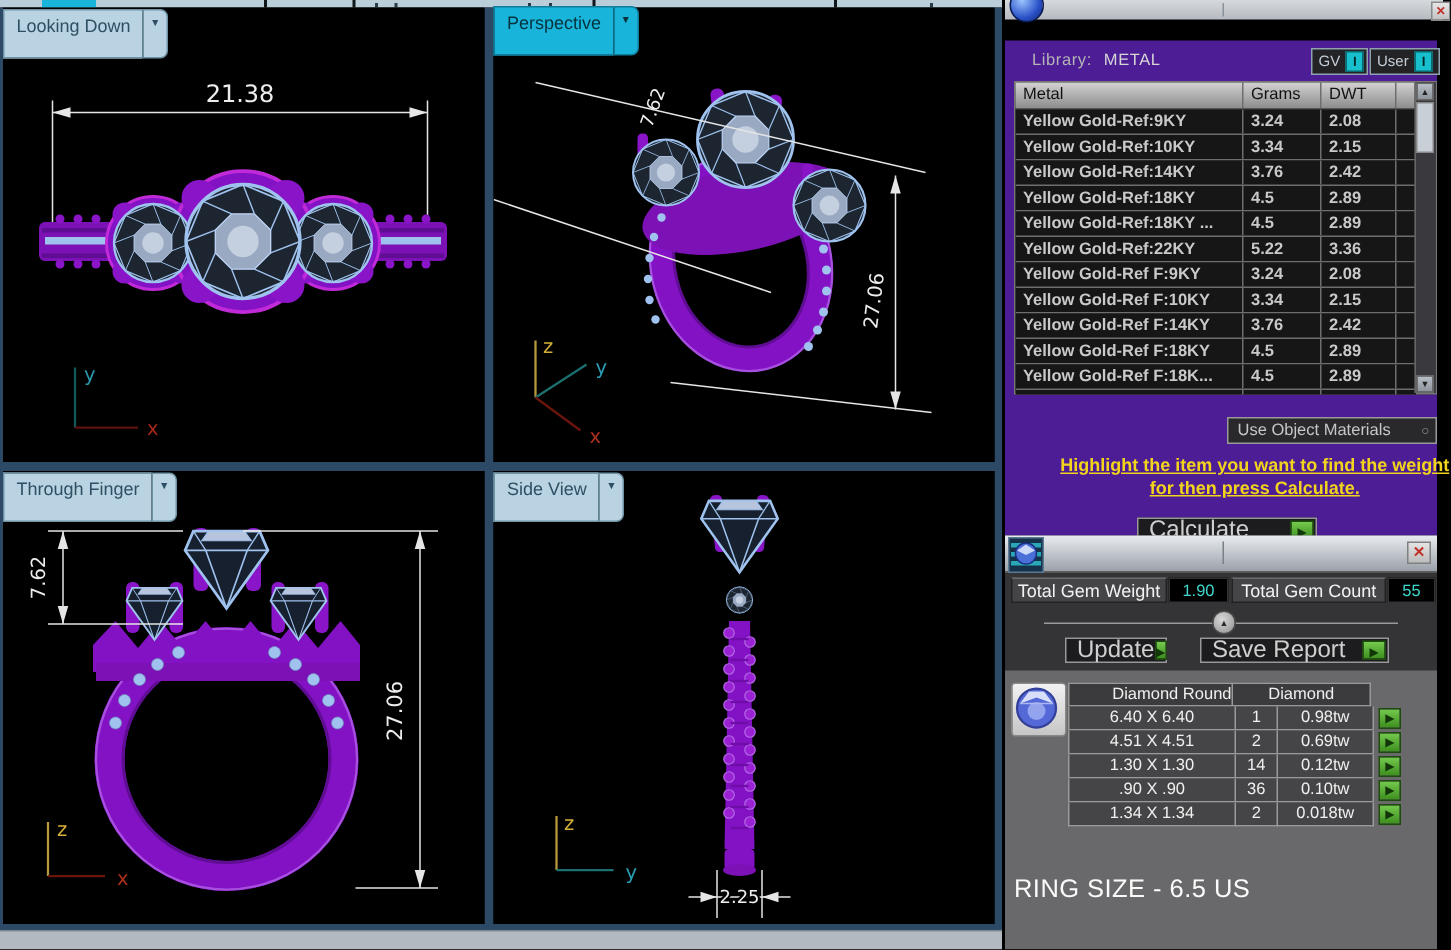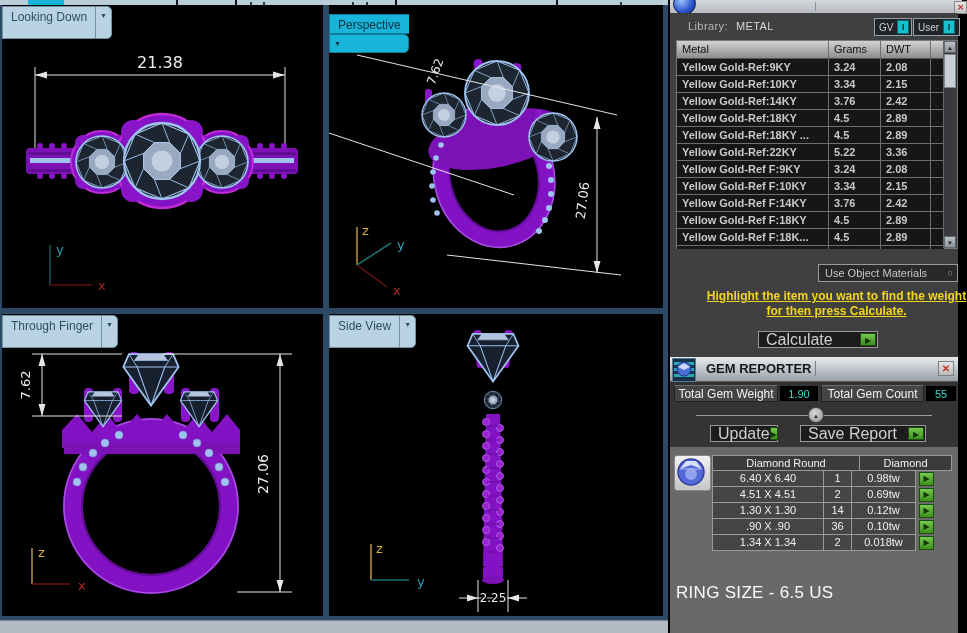--- a/index.html
+++ b/index.html
@@ -24,38 +24,38 @@
   #bar-mid-h{left:0;top:308px;width:668px;height:6px;}
   #bar-bottom{left:0;top:616px;width:668px;height:4px;}
   #status-strip{position:absolute;left:0;top:620px;width:668px;height:13px;background:#b2b9c1;border-top:1px solid #7e8890;}
 
   
   .vp-label{position:absolute;z-index:6;display:flex;align-items:stretch;height:33px;font-size:12px;cursor:default;}
   .vp-label .txt{background:#b9d3e2;color:#2e4f63;padding:2px 8px 0 8px;line-height:16px;border:1px solid #6f93a5;border-right:none;}
   .vp-label .arr{background:#b9d3e2;color:#2e4f63;font-size:7px;line-height:17px;padding:0 4px;border:1px solid #6f93a5;border-left:1px solid #6f93a5;border-radius:0 5px 5px 0;}
   .vp-label.active .txt,.vp-label.active .arr{background:#19b4da;color:#07323e;border-color:#0f7d9a;}
   #lbl-tl{left:2px;top:6px;}
-  #lbl-tr{left:329px;top:14px;flex-direction:column;}
+  #lbl-tr{left:329px;top:4px;}
   #lbl-bl{left:2px;top:315px;}
   #lbl-br{left:329px;top:315px;}
 
   svg text{font-family:"DejaVu Sans",sans-serif;}
   .dimtext{fill:#ededed;}
   .halo{paint-order:stroke;stroke:#000;stroke-width:3px;}
 
   
   #panel{position:absolute;left:670px;top:0;width:297px;height:633px;background:#000;}
   #panel-titlebar{position:absolute;left:0;top:0;width:292px;height:13px;background:linear-gradient(#d6dade,#b6bac0);overflow:visible;}
   #sphere-icon{position:absolute;left:3px;top:-8px;width:21px;height:21px;border-radius:50%;
     background:radial-gradient(circle at 35% 35%, #9cc4ff, #2a52c8 60%, #10246e);border:1px solid #0a1a50;}
   #titlebar-divider{position:absolute;left:145px;top:2px;width:1px;height:9px;background:#8a929c;}
   #titlebar-close{position:absolute;left:284px;top:1px;width:11px;height:11px;background:linear-gradient(#e6e6e6,#c2c2c2);
     border:1px solid #8a8a8a;color:#c03028;font-size:8px;line-height:11px;text-align:center;font-weight:bold;}
 
-  #library{position:absolute;left:0;top:13px;width:288px;height:344px;background:#404040;}
+  #library{position:absolute;left:0;top:27px;width:288px;height:344px;background:#4c1d95;}
   #lib-title{position:absolute;left:18px;top:7px;font-size:11px;color:#b5b5b5;letter-spacing:.4px;}
   #lib-title b{color:#d6d6d6;font-weight:normal;margin-left:8px;}
   .toggle-btn{position:absolute;top:5px;height:16px;display:flex;align-items:center;background:#232325;border:1px solid #8fa2b2;}
   .toggle-btn .tlab{color:#c5ced8;font-size:10px;padding:0 4px;}
   .toggle-btn .tind{width:10px;height:12px;background:#17c0cc;color:#05282c;font-size:9px;font-weight:bold;text-align:center;line-height:12px;margin-right:2px;border:1px solid #0a6a70;}
   #gv-btn{left:204px;width:36px;}
   #user-btn{left:243px;width:45px;}
 
   #metal-table{position:absolute;left:6px;top:27px;width:282px;height:209px;background:#141414;border:1px solid #777;box-sizing:border-box;}
   #mt-header{display:flex;height:17px;background:linear-gradient(#d2d2d2,#8d8d8d);color:#111;font-size:11px;width:267px;border-bottom:1px solid #555;}
@@ -108,21 +108,21 @@
     background:radial-gradient(circle at 40% 35%, #d8d8d8, #8e8e8e);border:1px solid #4a4a4a;
     color:#2a2a2a;font-size:6px;text-align:center;line-height:16px;box-sizing:border-box;}
   #update-btn{left:40px;top:68px;width:68px;}
   #save-btn{left:130px;top:68px;width:126px;}
 
   #gr-lower{position:absolute;left:0;top:90px;width:288px;height:186px;background:#69696b;}
   #gem-icon-box{position:absolute;left:4px;top:8px;width:35px;height:34px;background:linear-gradient(#f2f2f2,#c6c6c6);
     border:1px solid #888;border-radius:3px;}
   #gem-table{position:absolute;left:42px;top:8px;width:240px;font-size:11px;color:#f0f0f0;}
   .gt-header{display:flex;height:16px;}
-  .gth-size{width:148px;background:#3b3b3d;border:1px solid #999;text-align:center;line-height:15px;box-sizing:border-box;}
+  .gth-size{width:110px;background:#3b3b3d;border:1px solid #999;text-align:right;line-height:15px;box-sizing:border-box;}
   .gth-type{width:92px;background:#3b3b3d;border:1px solid #999;border-left:none;text-align:center;line-height:15px;box-sizing:border-box;}
   .gem-row{display:flex;height:16px;}
   .gem-row span{box-sizing:border-box;}
   .g-size{width:112px;background:#454547;border:1px solid #999;border-top:none;text-align:center;line-height:14px;}
   .g-count{width:28px;background:#454547;border:1px solid #999;border-top:none;border-left:none;text-align:center;line-height:14px;}
   .g-weight{width:64px;background:#454547;border:1px solid #999;border-top:none;border-left:none;text-align:center;line-height:14px;}
   .g-arrow{width:15px;height:14px;margin-left:3px;margin-top:1px;background:linear-gradient(#74c94e,#3d8f1f);border:1px solid #1d4a0e;
     color:#123608;font-size:8px;line-height:12px;text-align:center;}
   #ring-size{position:absolute;left:6px;top:136px;font-size:17px;color:#fafafa;letter-spacing:.3px;}
 </style>
@@ -540,21 +540,20 @@
       <div id="gr-header">
         <div id="gr-icon">
           <svg width="22" height="22">
             <rect x="1" y="3" width="20" height="3" fill="#2aa8b8"></rect>
             <rect x="1" y="9" width="20" height="3" fill="#2aa8b8"></rect>
             <rect x="1" y="15" width="20" height="3" fill="#2aa8b8"></rect>
             <circle cx="11" cy="10" r="7" fill="#4a6fd8" stroke="#1a2f80"></circle>
             <path d="M5,8 L11,4 L17,8 L11,11 Z" fill="#cdd9f8"></path>
           </svg>
         </div>
-        <div id="gr-title">GEM REPORTER</div>
         <div id="gr-divider"></div>
         <div id="gr-close">✕</div>
       </div>
 
       <div class="total-label" id="tgw-label">Total Gem Weight</div>
       <div class="total-value" id="tgw-value">1.90</div>
       <div class="total-label" id="tgc-label">Total Gem Count</div>
       <div class="total-value" id="tgc-value">55</div>
 
       <div id="gr-slider-line"></div>

